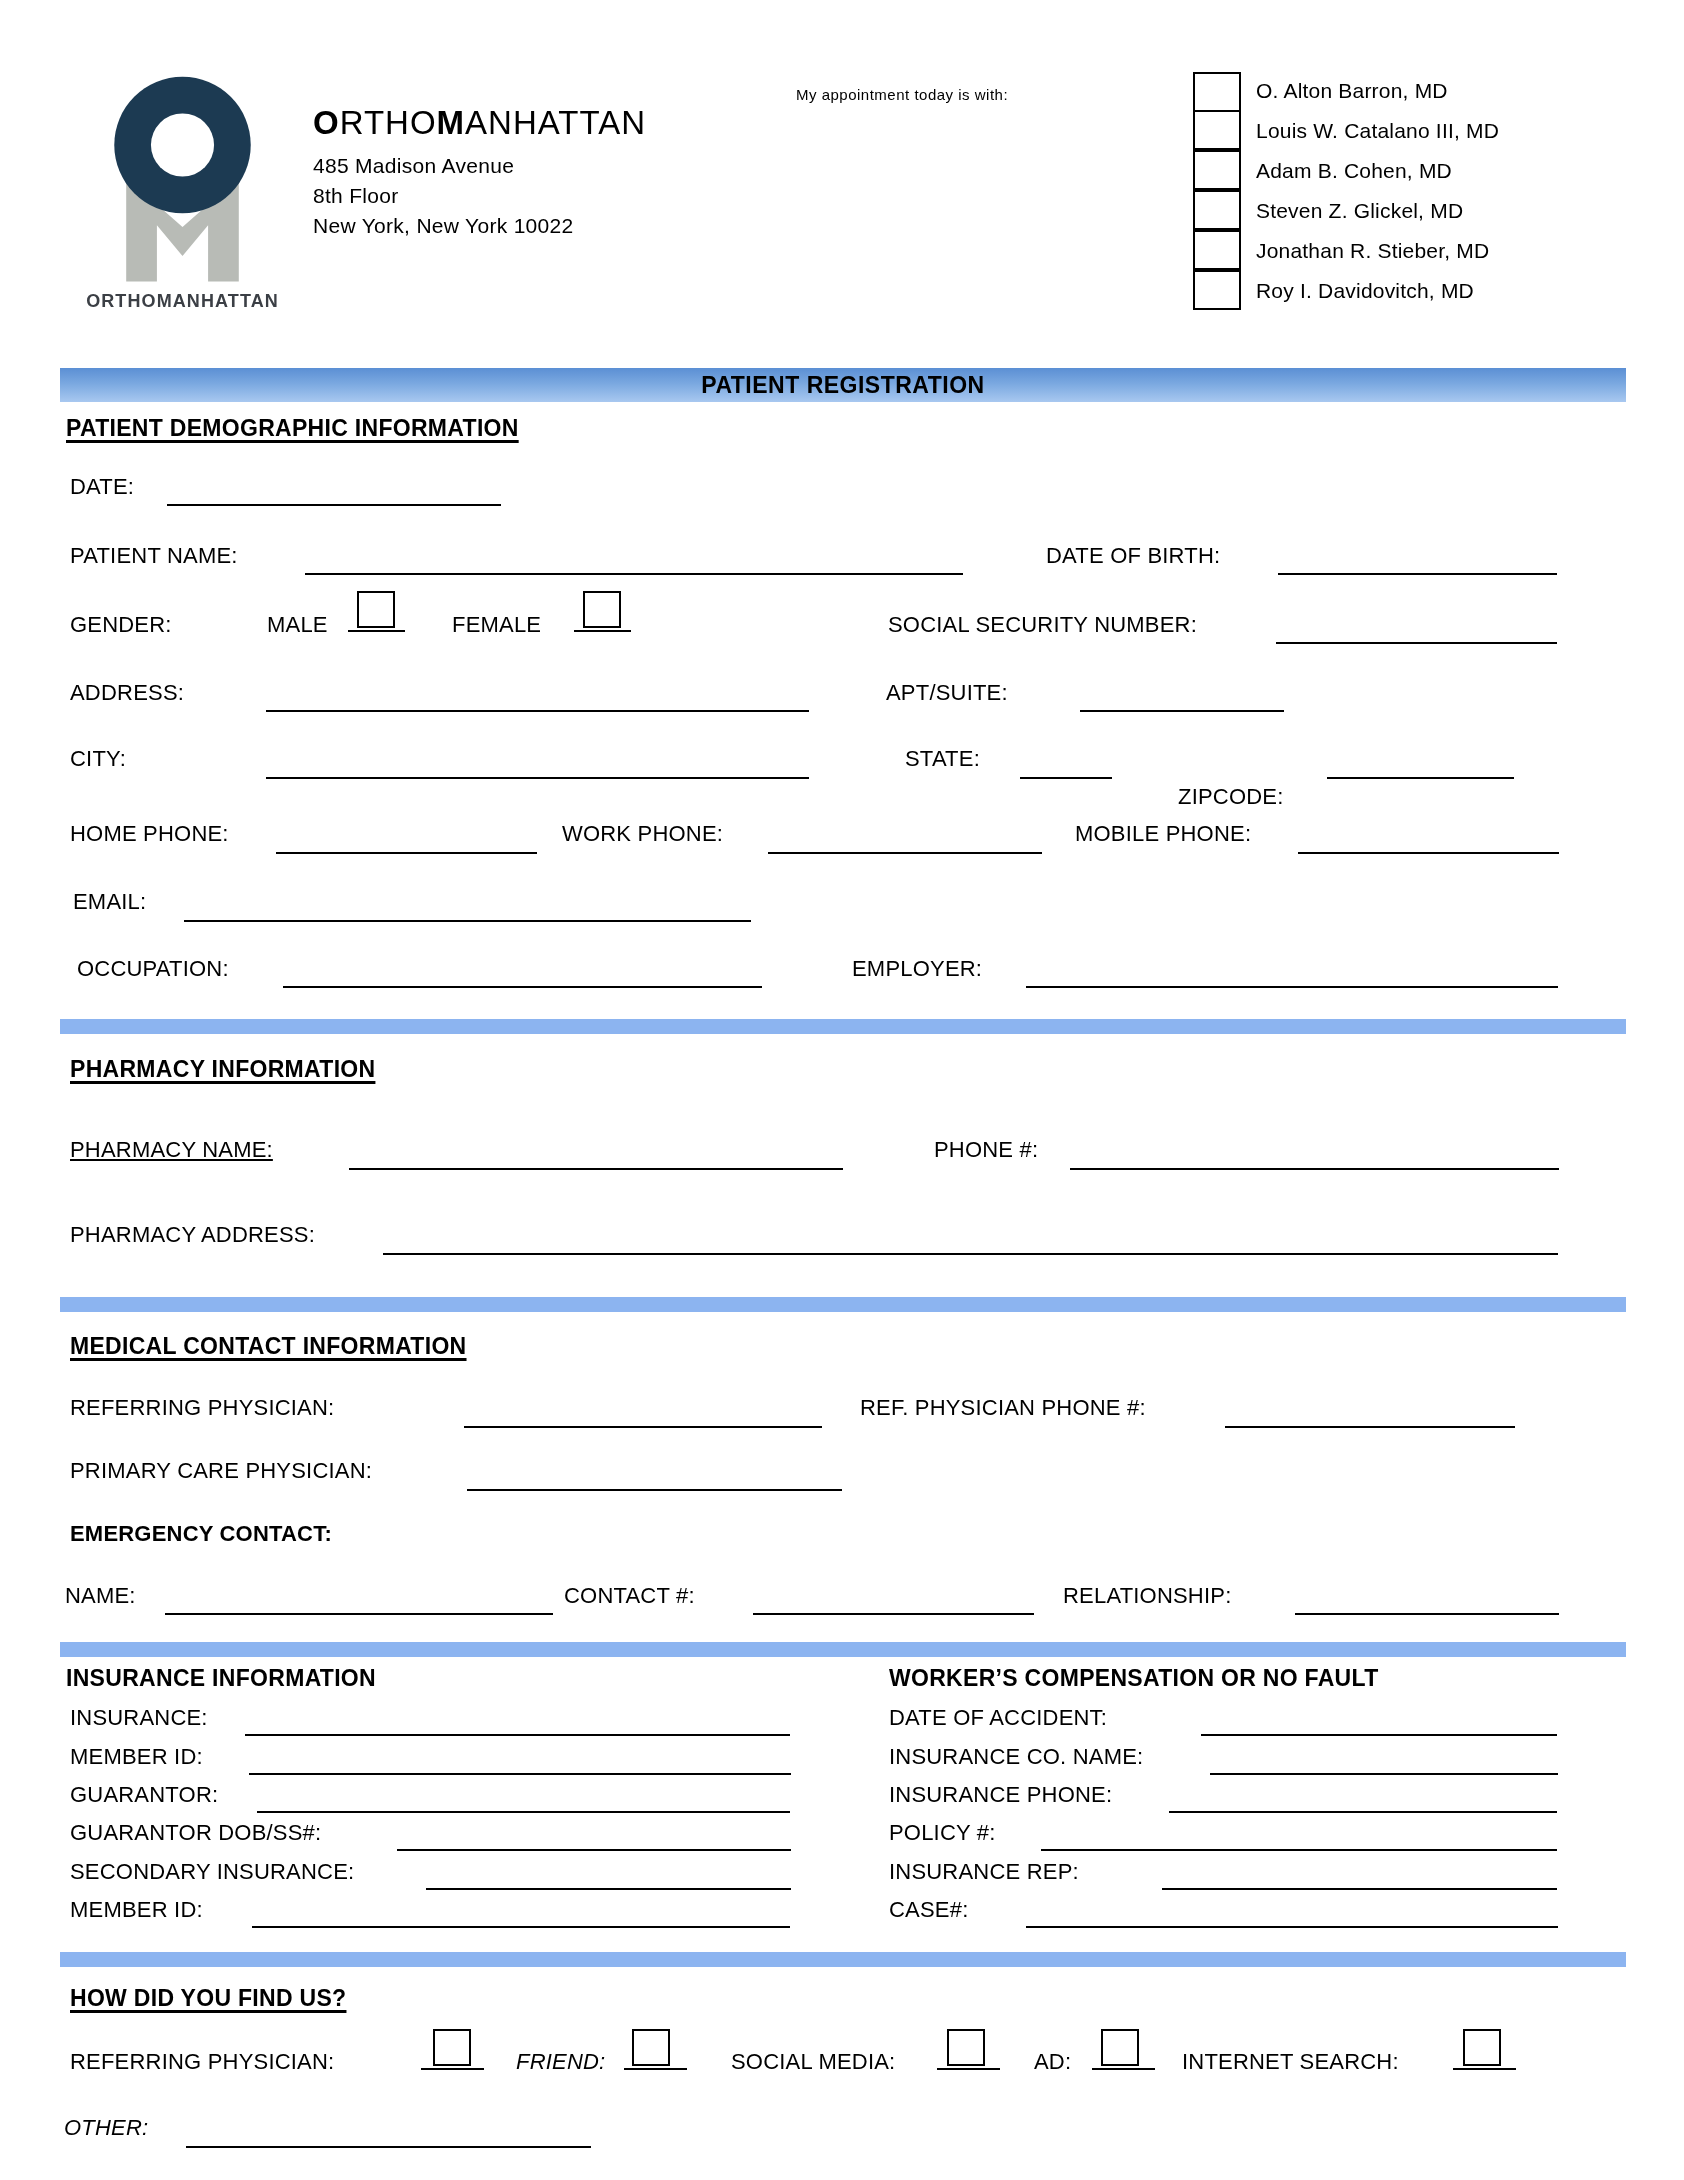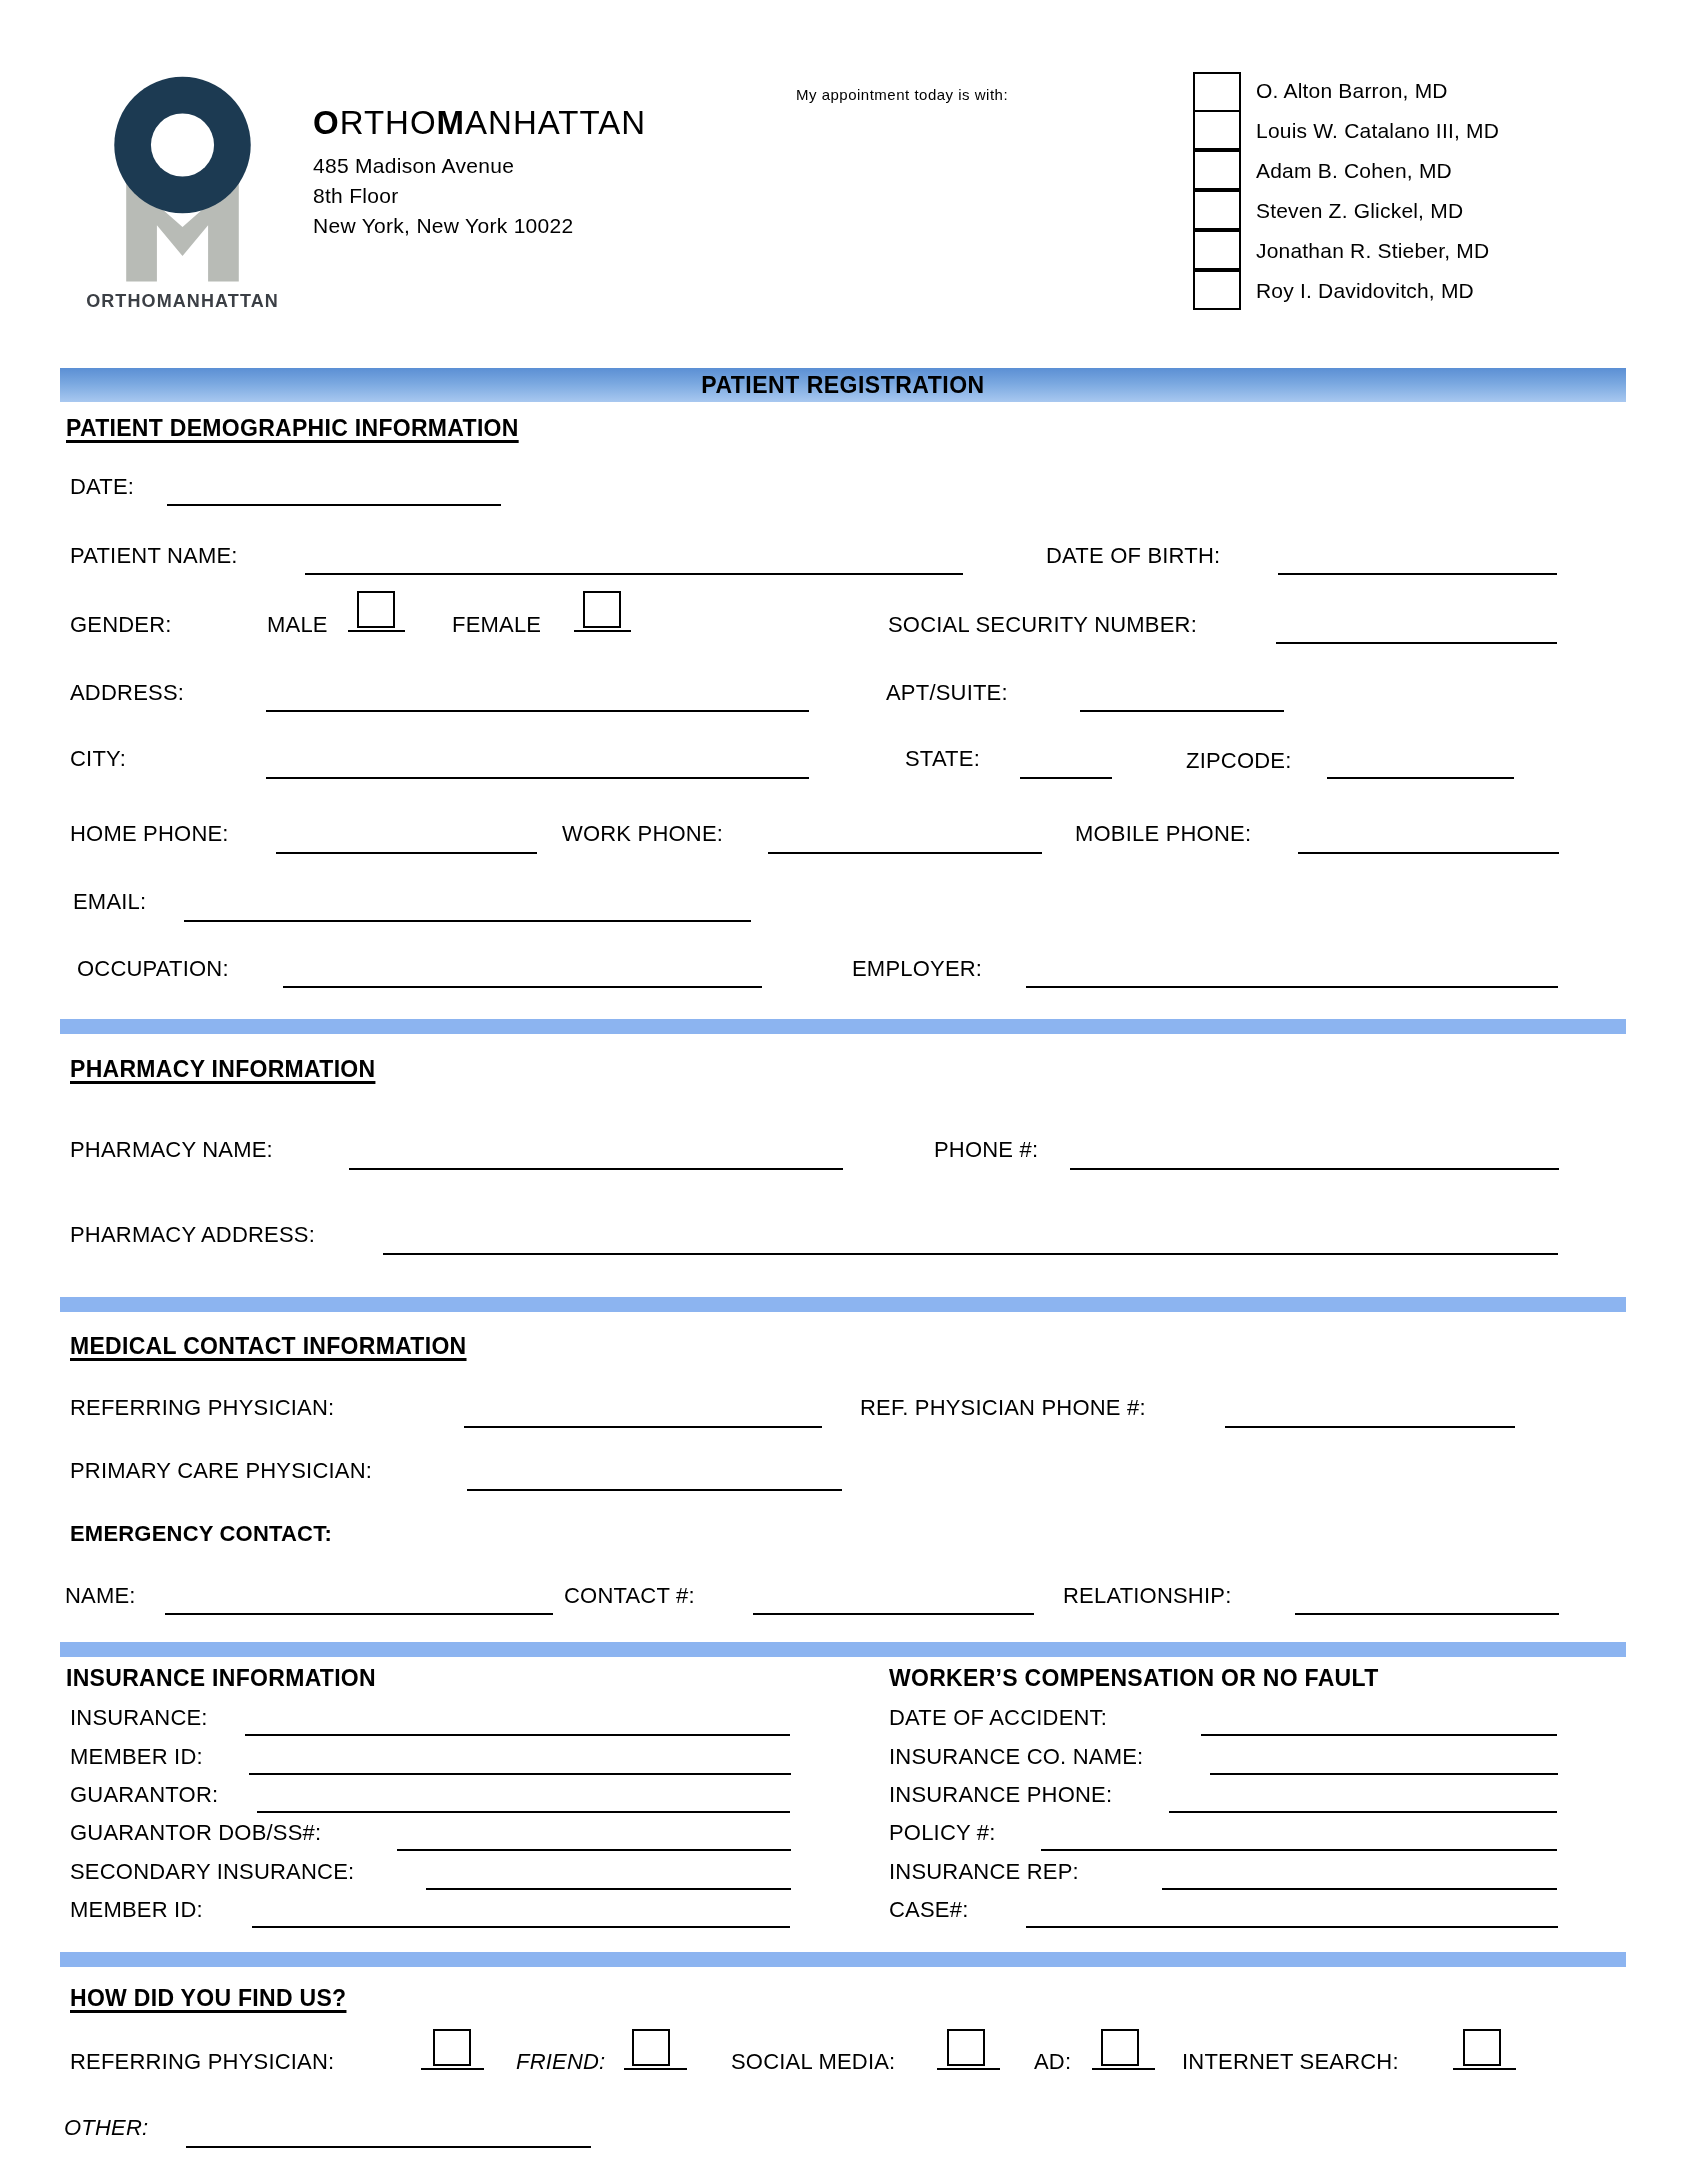--- a/index.html
+++ b/index.html
@@ -291,21 +291,21 @@
 
   <div class="fld" style="left:886px; top:680px;">APT/SUITE:</div>
   <div class="rule" style="left:1080px; top:710px; width:204px;"></div>
 
   <div class="fld" style="left:70px; top:746px;">CITY:</div>
   <div class="rule" style="left:266px; top:777px; width:543px;"></div>
 
   <div class="fld" style="left:905px; top:746px;">STATE:</div>
   <div class="rule" style="left:1020px; top:777px; width:92px;"></div>
 
-  <div class="fld" style="left:1178px; top:748px;margin-left:8px;">ZIPCODE:</div>
+  <div class="fld" style="left:1178px; top:784px;">ZIPCODE:</div>
   <div class="rule" style="left:1327px; top:777px; width:187px;"></div>
 
   <div class="fld" style="left:70px; top:821px;">HOME PHONE:</div>
   <div class="rule" style="left:276px; top:852px; width:261px;"></div>
 
   <div class="fld" style="left:562px; top:821px;">WORK PHONE:</div>
   <div class="rule" style="left:768px; top:852px; width:274px;"></div>
 
   <div class="fld" style="left:1075px; top:821px;">MOBILE PHONE:</div>
   <div class="rule" style="left:1298px; top:852px; width:261px;"></div>
@@ -316,21 +316,21 @@
   <div class="fld" style="left:77px; top:956px;">OCCUPATION:</div>
   <div class="rule" style="left:283px; top:986px; width:479px;"></div>
 
   <div class="fld" style="left:852px; top:956px;">EMPLOYER:</div>
   <div class="rule" style="left:1026px; top:986px; width:532px;"></div>
 
   <div class="divider" style="top:1019px;"></div>
 
   <div class="sec-head underlined" style="left:70px; top:1056px;">PHARMACY INFORMATION</div>
 
-  <div class="fld" style="left:70px; top:1137px;">PHARMACY NAME:</div>
+  <div class="fld" style="left:70px; top:1137px;text-decoration:underline;">PHARMACY NAME:</div>
   <div class="rule" style="left:349px; top:1168px; width:494px;"></div>
 
   <div class="fld" style="left:934px; top:1137px;">PHONE #:</div>
   <div class="rule" style="left:1070px; top:1168px; width:489px;"></div>
 
   <div class="fld" style="left:70px; top:1222px;">PHARMACY ADDRESS:</div>
   <div class="rule" style="left:383px; top:1253px; width:1175px;"></div>
 
   <div class="divider" style="top:1297px;"></div>
 

